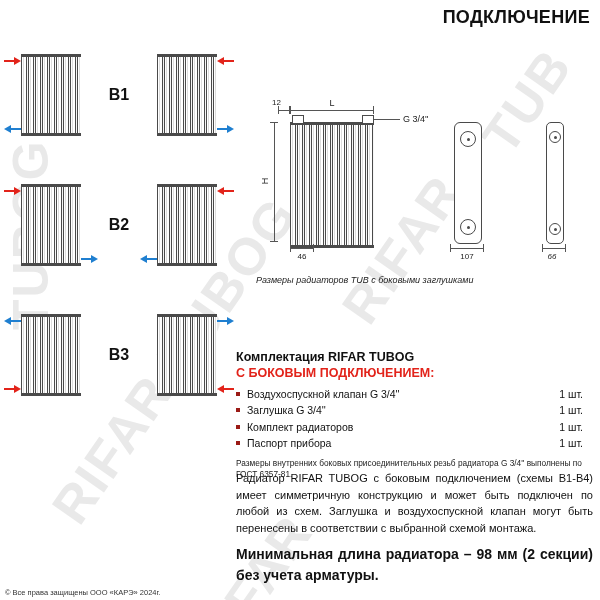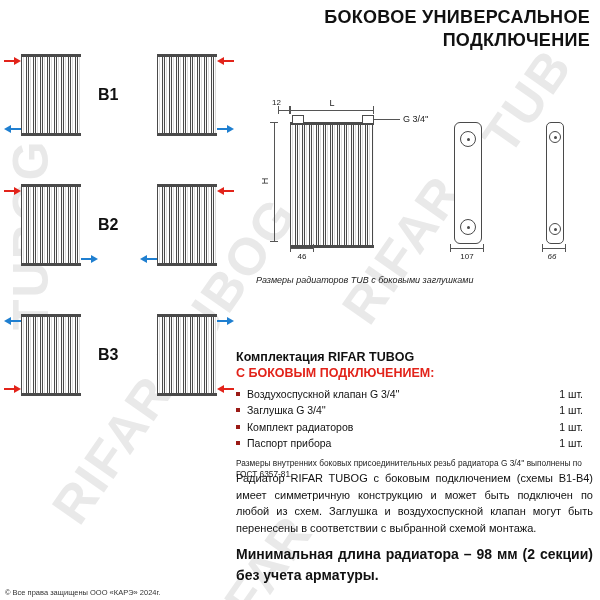--- a/index.html
+++ b/index.html
@@ -16,21 +16,21 @@
 
   .content { position:absolute; inset:0; z-index:1; }
 
   
   .title { position:absolute; top:6px; right:10px; text-align:right; font-size:18px; font-weight:800; line-height:1.28; letter-spacing:.3px; }
 
   
   .schemes { position:absolute; left:4px; top:30px; width:234px; }
   .scheme-row { display:flex; align-items:center; height:130px; }
   .rw { position:relative; width:94px; height:92px; display:flex; align-items:center; justify-content:center; }
-  .slabel { width:42px; font-size:16px; font-weight:bold; }
+  .slabel { width:42px; text-align:center; font-size:16px; font-weight:bold; }
 
   .radiator {
     width:60px; height:76px;
     border-top:3px solid #4a4a4a; border-bottom:3px solid #4a4a4a;
     background-color:#fff;
     background:repeating-linear-gradient(90deg,#4a4a4a 0 1px,#ffffff 1px 2px,#dcdcdc 2px 3px,#ffffff 3px 5px,#4a4a4a 5px 6px,#f6f6f6 6px 7px);
   }
 
   .arr { position:absolute; width:17px; height:8px; }
   .arr::before { content:""; position:absolute; left:0; top:3px; width:11px; height:2px; background:currentColor; }
@@ -97,21 +97,20 @@
 
   <span class="wm wm1">TUBOG</span>
   <span class="wm wm2">RIFAR-TUBOG.su</span>
   <span class="wm wm3">RIFAR</span>
   <span class="wm wm4">TUB</span>
   <span class="wm wm5">RIFAR</span>
 
   <div class="content">
 
     <div class="title">
-      <div>БОКОВОЕ УНИВЕРСАЛЬНОЕ</div>
       <div>ПОДКЛЮЧЕНИЕ</div>
     </div>
 
     <div class="schemes">
 
       <div class="scheme-row">
         <div class="rw">
           <i class="arr supply a-tl"></i>
           <i class="arr return left a-bl"></i>
           <div class="radiator"></div>

